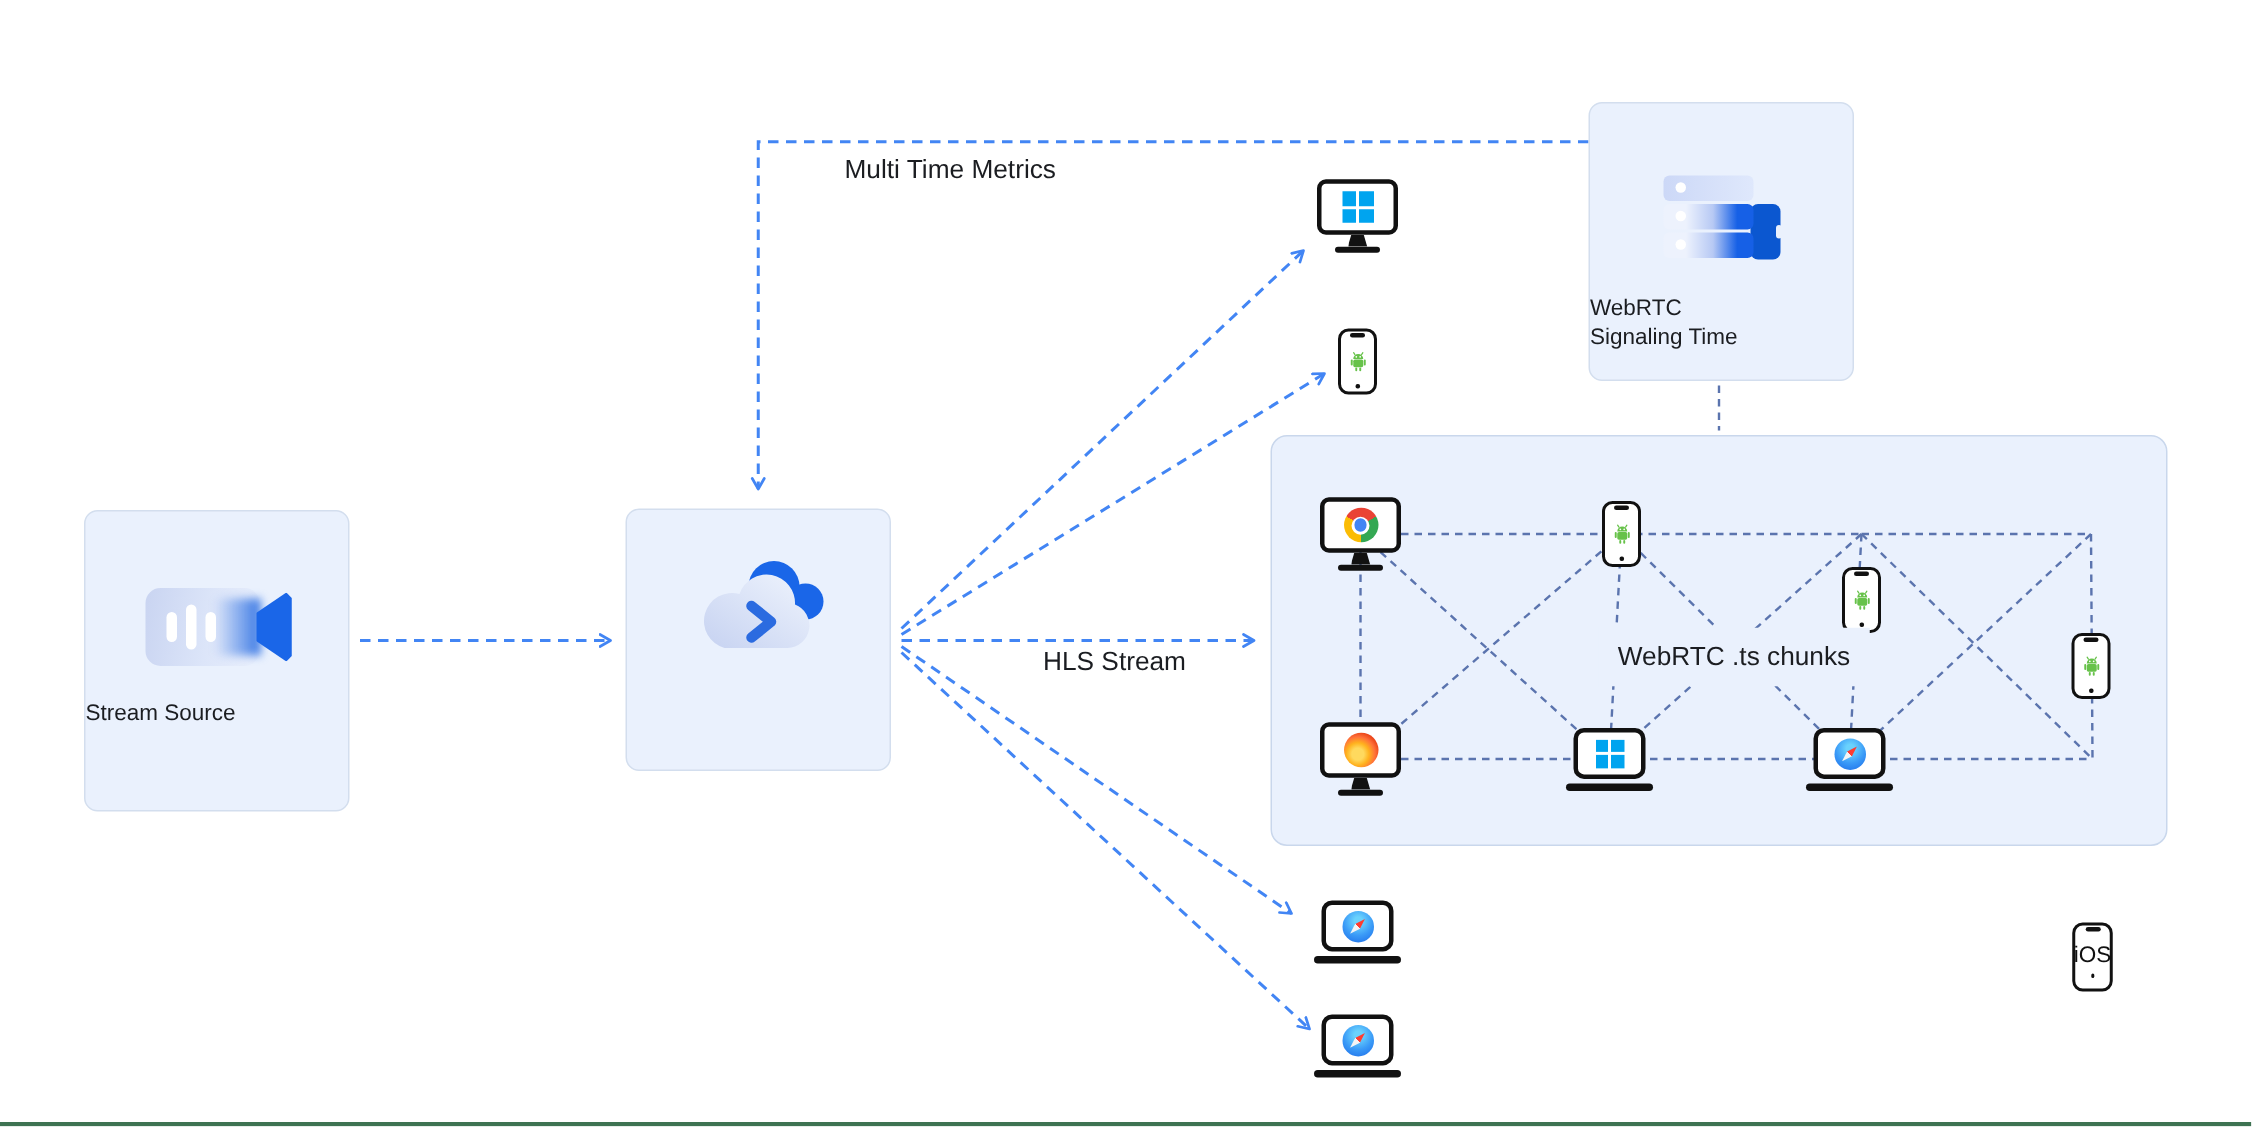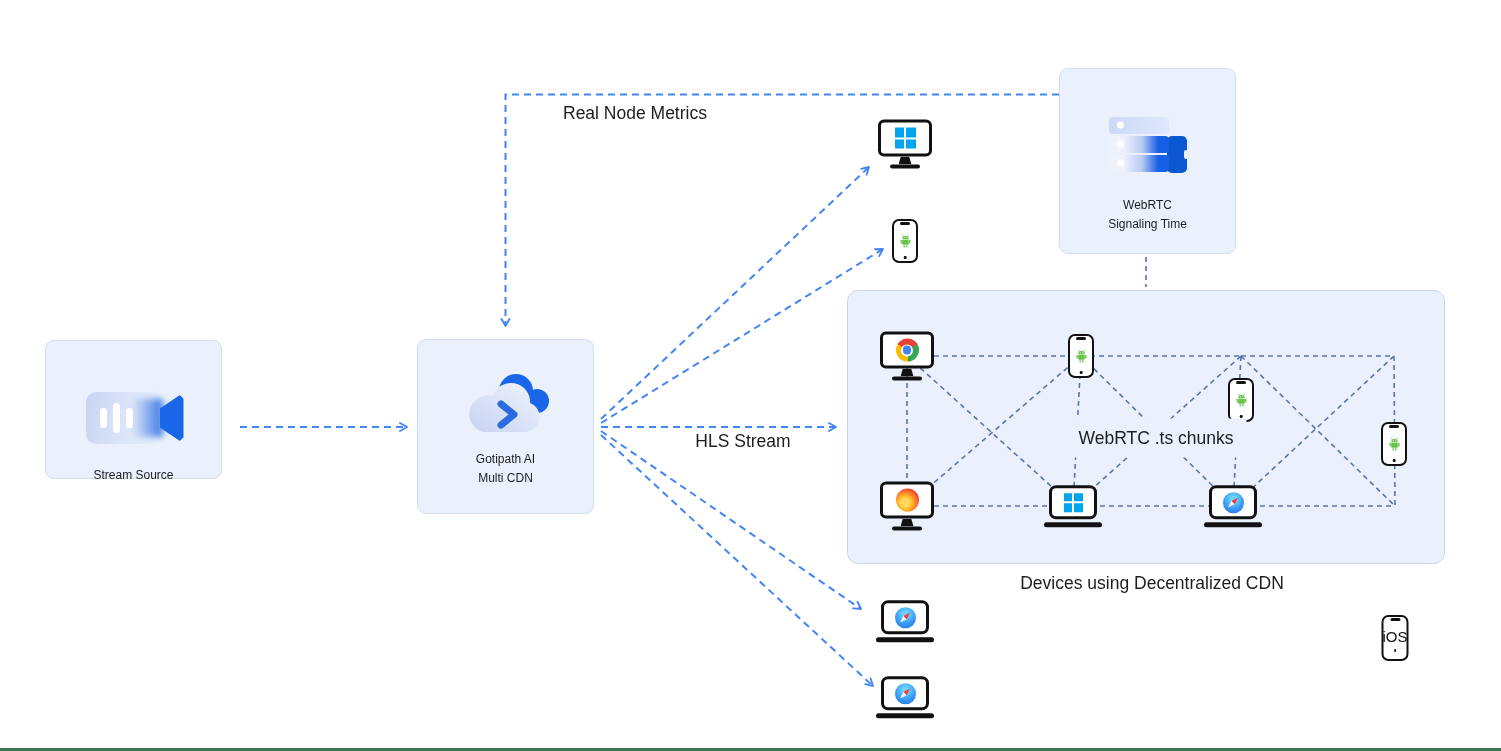--- a/index.html
+++ b/index.html
@@ -7,25 +7,25 @@
     --brand-blue:#1a66e8; --windows-blue:#00a4ef; --android-green:#67c24a;
     --chrome-red:#ea4335; --chrome-yellow:#fbbc05; --chrome-green:#34a853; --chrome-blue:#4285f4;
     --safari-red:#ff3b30; --footer-green:#3e7352; --text:#1b1d21;
   }
   *{margin:0;padding:0;box-sizing:border-box}
   body{background:#fff;font-family:"Liberation Sans",sans-serif;color:var(--text)}
   .stage{position:relative;width:1501px;height:751px;background:#fff;overflow:hidden}
 
   
   .node{position:absolute;background:var(--node-fill);border:1px solid var(--node-border);border-radius:9px}
-  .node-stream{left:45px;top:340px;width:177px;height:139px}
+  .node-stream{left:56px;top:340px;width:177px;height:201px}
   .node-cdn{left:417px;top:339px;width:177px;height:175px}
   .node-webrtc{left:1059px;top:68px;width:177px;height:186px}
   .mesh-box{left:847px;top:290px;width:598px;height:274px;border-radius:11px;border-color:#c9d7ec}
-  .node-label{position:absolute;left:0;right:0;text-align:center;font-size:12px;line-height:19px;color:var(--text)}
+  .node-label{position:absolute;left:0;right:0;text-align:left;font-size:15px;line-height:19px;color:var(--text)}
 
   
   svg.layer{position:absolute;left:0;top:0;pointer-events:none}
   .edge-accent{stroke:var(--arrow-blue);stroke-width:2;fill:none;stroke-dasharray:7 5}
   .edge-mesh{stroke:var(--mesh-line-blue);stroke-width:1.6;fill:none;stroke-dasharray:5 4}
   .arrowhead{stroke:var(--arrow-blue);fill:none;stroke-width:1.8;stroke-linecap:round;stroke-linejoin:round}
 
   
   .float-label{position:absolute;font-size:17.5px;color:var(--text);white-space:nowrap}
   .lbl-metrics{left:563px;top:113px;transform:translateY(-50%)}
@@ -135,24 +135,20 @@
         <linearGradient id="cg" x1="0" y1="1" x2="1" y2="0">
           <stop offset="0" stop-color="#c6d2f1"></stop>
             <stop offset="1" stop-color="#eff4fd"></stop>
         </linearGradient>
       </defs>
       <circle cx="58" cy="21" r="17" fill="#1a66e8"></circle>
       <circle cx="79" cy="31" r="12" fill="#1a66e8"></circle>
       <path d="M25 62 L67 62 A15 15 0 0 0 72 33 A19 19 0 0 0 35 26 A16.5 16.5 0 0 0 25 62 Z" fill="url(#cg)"></path>
       <path d="M43 34 L56 44.5 L43 55" stroke="#2b6be0" stroke-width="7" fill="none" stroke-linecap="round" stroke-linejoin="round"></path>
     </svg>
-    <div class="node-label" style="top:110px">
-      <div>Gotipath AI</div>
-      <div>Multi CDN</div>
-    </div>
   </div>
 
   <div class="node node-webrtc">
     <div class="server-icon">
       <div class="srv-block">
           <span class="notch"></span>
         </div>
       <div class="srv-bar r1">
           <i></i>
         </div>
@@ -162,21 +158,21 @@
       <div class="srv-bar r3">
           <i></i>
         </div>
     </div>
     <div class="node-label" style="top:127px">
       <div>WebRTC</div>
       <div>Signaling Time</div>
     </div>
   </div>
 
-  <div class="float-label lbl-metrics">Real Node Metrics</div>
+  <div class="float-label lbl-metrics">Multi Time Metrics</div>
   <div class="float-label lbl-hls">HLS Stream</div>
 
   <div class="device monitor" style="left:905px;top:144px">
     <div class="screen">
       <span class="winlogo big">
           <span></span>
           <span></span>
           <span></span>
           <span></span>
         </span>
@@ -308,16 +304,15 @@
     </div>
     <div class="phone ios" style="left:547px;top:215px">
       <span class="notch"></span>
       <span class="ios-label">iOS</span>
       <span class="home-dot" style="bottom:7px"></span>
     </div>
 
     <div class="mesh-caption">WebRTC .ts chunks</div>
   </div>
 
-  <div class="float-label lbl-devices">Devices using Decentralized CDN</div>
 
   <div class="footer-bar"></div>
 </div>
 
 </body></html>

